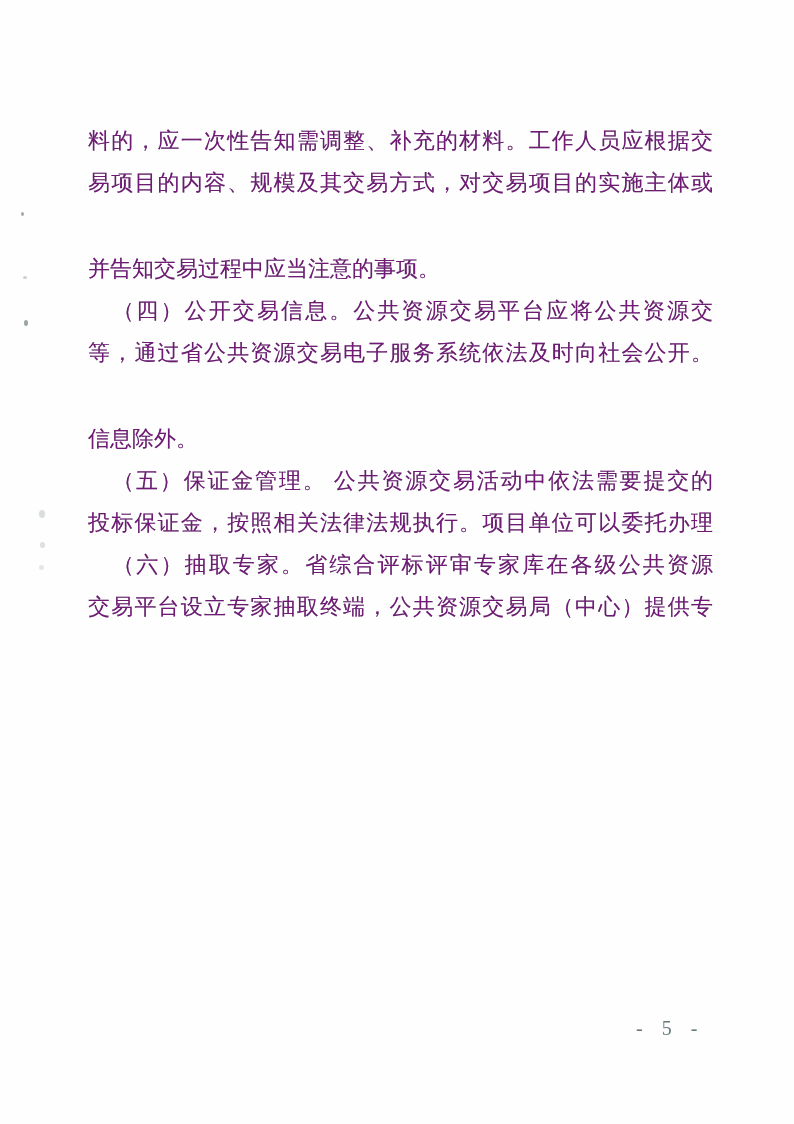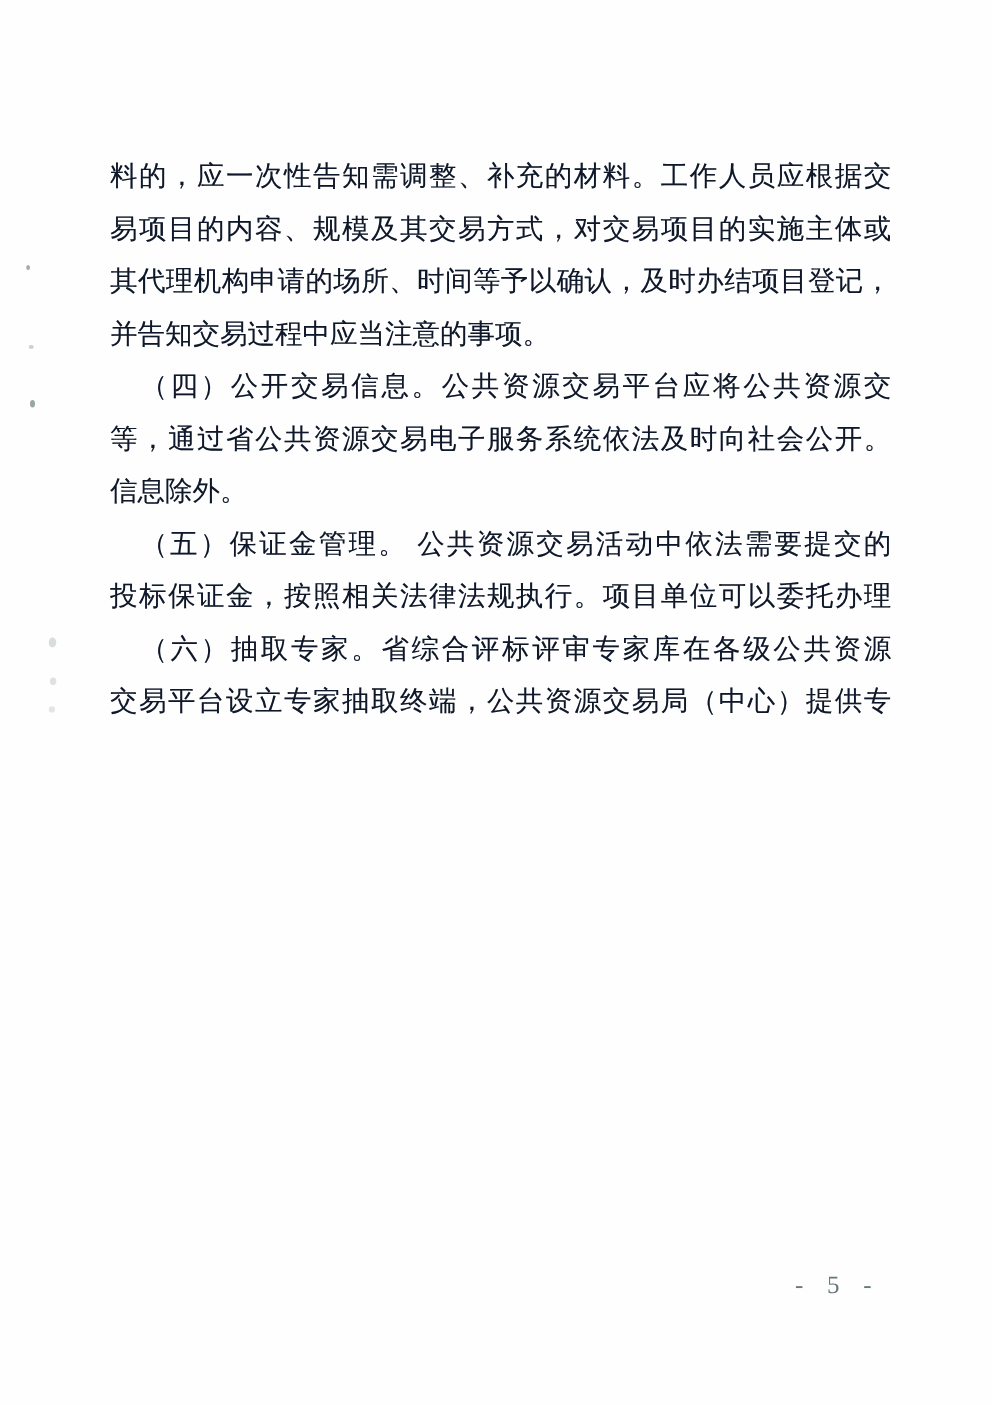--- a/index.html
+++ b/index.html
@@ -13,39 +13,40 @@
     height: 1124px;
     background: #fefefe;
     overflow: hidden;
     font-family: "Liberation Serif", serif;
   }
   .body-text {
     position: absolute;
     left: 88px;
     top: 120px;
     width: 625px;
-    color: #0f172a;
+    color: #701a75;
     text-shadow: 0 0 0.5px rgba(92, 110, 113, 0.55);
   }
   .para { margin: 0; padding: 0; }
   .line {
     margin: 0;
     padding: 0;
     font-size: 22px;
     line-height: 42px;
     height: 42px;
     overflow: hidden;
   }
   .just {
     text-align: justify;
     text-align-last: justify;
   }
   .end {
     text-align: right;
     text-align-last: left;
+    margin-top: 44px;
   }
   .ind1 { text-indent: 1.1em; }
   .ind2 { text-indent: 2em; }
   .page-number {
     position: absolute;
     left: 636px;
     top: 1017px;
     font-size: 20px;
     letter-spacing: 7px;
     color: #68797c;
@@ -65,21 +66,20 @@
 </head>
 <body>
 
 <div class="page">
 
   <div class="body-text">
 
     <div class="para">
       <p class="line just">料的，应一次性告知需调整、补充的材料。工作人员应根据交</p>
       <p class="line just">易项目的内容、规模及其交易方式，对交易项目的实施主体或</p>
-      <p class="line just">其代理机构申请的场所、时间等予以确认，及时办结项目登记，</p>
       <p class="line end">并告知交易过程中应当注意的事项。</p>
     </div>
 
 
     <div class="para">
       <p class="line just ind1">（四）公开交易信息。公共资源交易平台应将公共资源交</p>
       <p class="line just">等，通过省公共资源交易电子服务系统依法及时向社会公开。</p>
       <p class="line end">信息除外。</p>
     </div>
 

